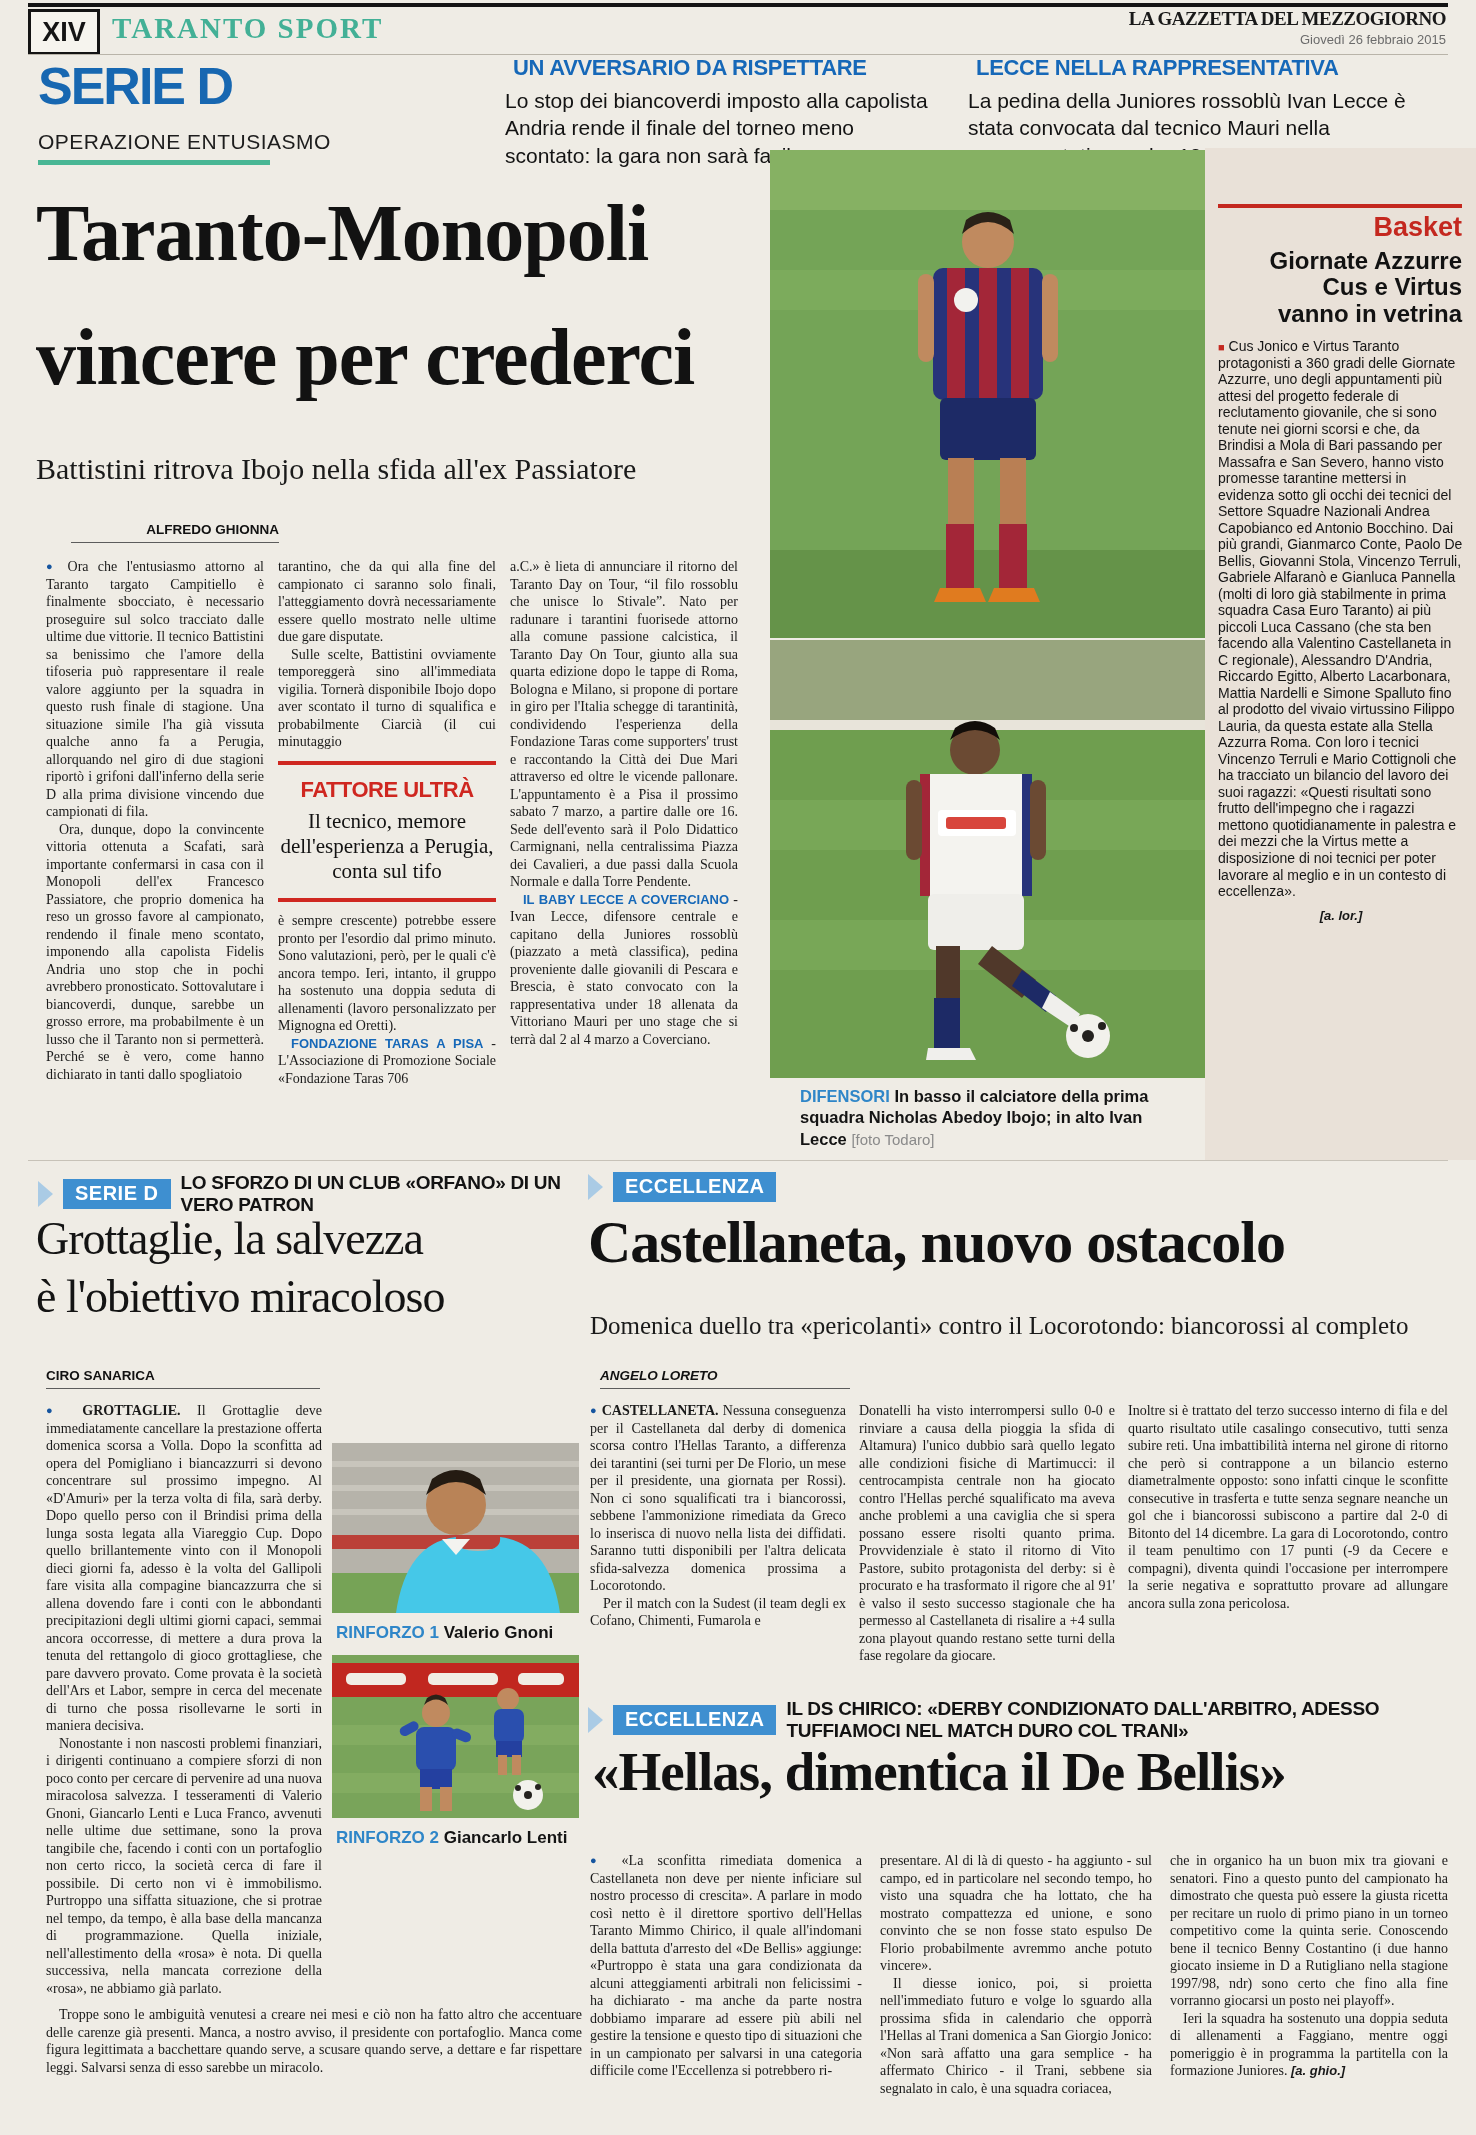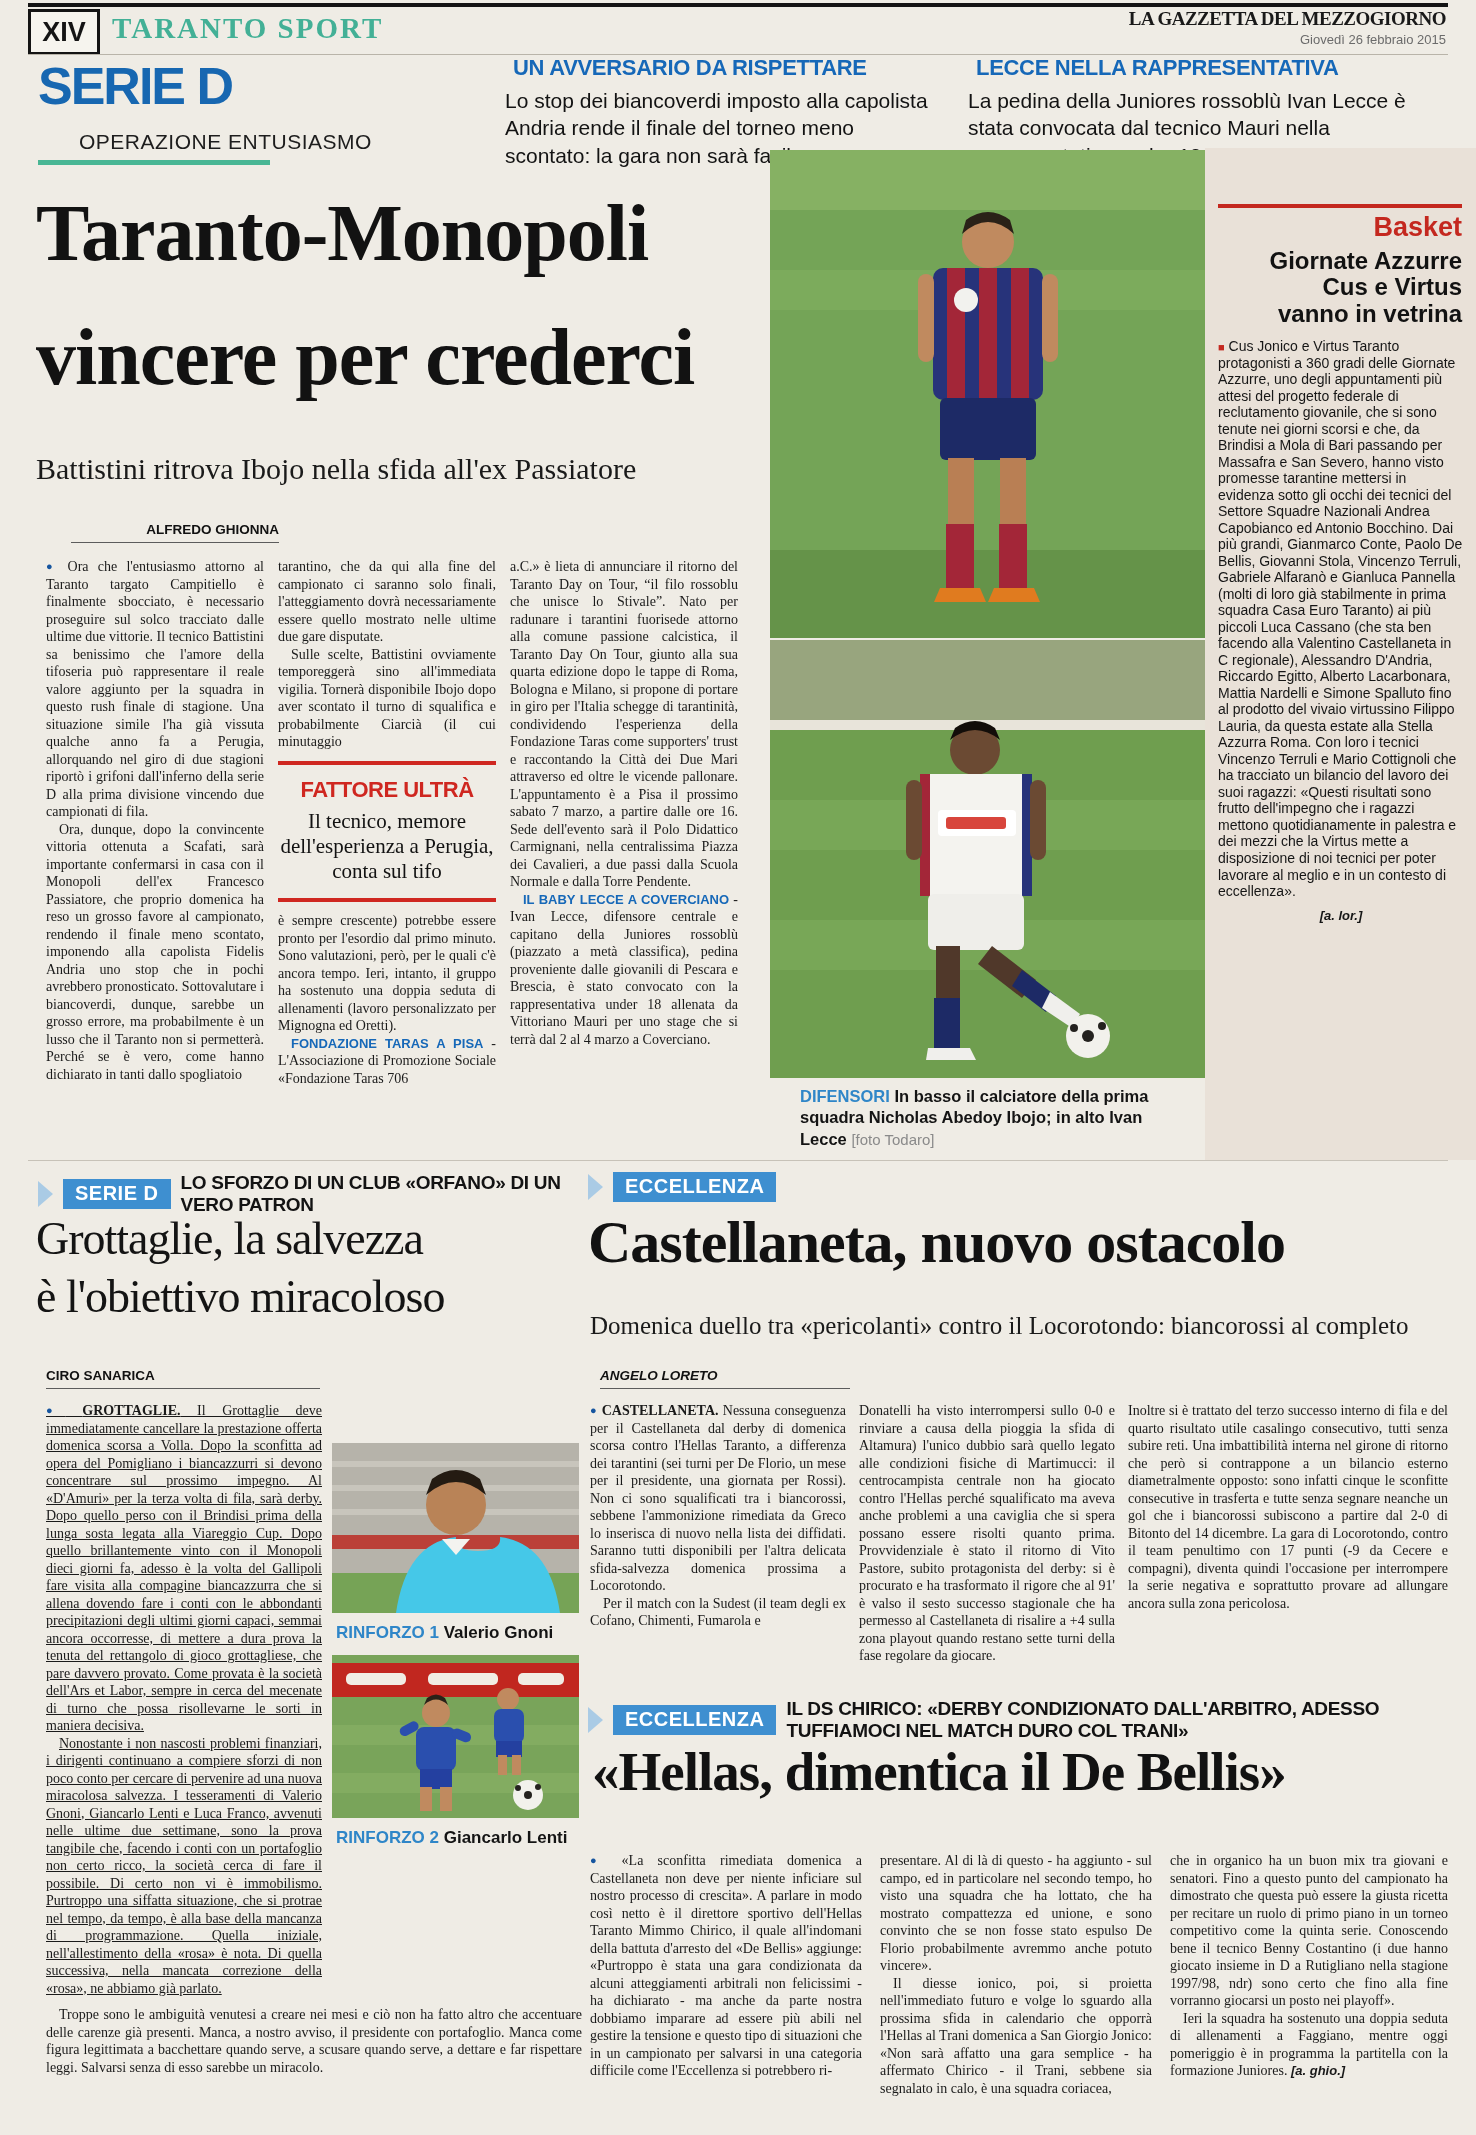--- a/index.html
+++ b/index.html
@@ -11,21 +11,21 @@
   .pagenum-box{left:28px;top:9px;width:66px;height:40px;border:3px solid #141414;background:#f6f4ee;
                display:flex;align-items:center;justify-content:center;
                font:bold 27px "Liberation Sans",sans-serif;color:#141414;}
   .section-title{left:112px;top:12px;font:bold 29px "Liberation Serif",serif;color:#43b096;letter-spacing:2px;}
   .masthead{right:30px;top:8px;text-align:left;font:bold 19px "Liberation Serif",serif;color:#191919;letter-spacing:-0.5px;}
   .edition-date{right:30px;top:32px;text-align:right;font:13px "Liberation Sans",sans-serif;color:#6b6b6b;}
   .header-rule{left:28px;top:54px;width:1420px;height:1px;background:#b9b4a9;}
 
   
   .seried-big{left:38px;top:56px;font:bold 52px "Liberation Sans",sans-serif;color:#1767b1;letter-spacing:-2px;}
-  .operazione{left:38px;top:130px;font:21px "Liberation Sans",sans-serif;color:#1d1d1d;letter-spacing:0.5px;margin-left:41px;}
+  .operazione{left:38px;top:130px;font:21px "Liberation Sans",sans-serif;color:#1d1d1d;letter-spacing:0.5px;}
   .teal-rule{left:38px;top:160px;width:232px;height:5px;background:#49b694;}
   .kicker-a{left:505px;top:55px;width:438px;}
   .kicker-b{left:968px;top:55px;width:478px;}
   .kicker-title{font:bold 22px "Liberation Sans",sans-serif;color:#1668b8;letter-spacing:-0.3px;margin:0 0 6px 8px;}
   .kicker-body{font:21px "Liberation Sans",sans-serif;color:#131313;line-height:1.3;}
 
   
   .hl1{left:36px;top:188px;font:bold 80px "Liberation Serif",serif;color:#121212;letter-spacing:-1px;}
   .hl2{left:36px;top:312px;font:bold 80px "Liberation Serif",serif;color:#121212;letter-spacing:-1px;}
   .subhead-main{left:36px;top:452px;font:30px "Liberation Serif",serif;color:#1a1a1a;}
@@ -69,21 +69,21 @@
   .badge{background:#3e8fd0;color:#fff;font:bold 20px "Liberation Sans",sans-serif;padding:3px 12px 4px 12px;letter-spacing:0.5px;flex:none;}
   .badge-kicker{font:bold 19px "Liberation Sans",sans-serif;color:#131313;letter-spacing:-0.3px;}
   .row-g{left:38px;top:1172px;width:540px;}
   .row-c{left:588px;top:1172px;width:880px;}
   .row-h{left:588px;top:1698px;width:880px;}
 
   
   .ghl1{left:36px;top:1212px;font:46px "Liberation Serif",serif;color:#141414;letter-spacing:-1px;}
   .ghl2{left:36px;top:1270px;font:46px "Liberation Serif",serif;color:#141414;letter-spacing:-1px;}
   .byline-g{left:46px;top:1368px;width:274px;}
-  .gcol{left:46px;top:1402px;width:276px;height:600px;overflow:hidden;text-decoration:underline;}
+  .gcol{left:46px;top:1402px;width:276px;height:600px;overflow:hidden;}
   .gphotos{left:332px;top:1443px;width:247px;}
   .pcaption{font:bold 17px "Liberation Sans",sans-serif;color:#141414;margin:6px 0 12px 4px;}
   .gwide{left:46px;top:2006px;width:536px;height:122px;overflow:hidden;}
 
   
   .chl{left:588px;top:1208px;font:bold 60px "Liberation Serif",serif;color:#121212;letter-spacing:-1px;}
   .csub{left:590px;top:1312px;font:25px "Liberation Serif",serif;color:#1a1a1a;}
   .byline-c{left:600px;top:1368px;width:250px;font-style:italic;}
   .cols-cast{left:590px;top:1402px;width:858px;height:290px;overflow:hidden;display:flex;gap:13px;}
   .c256{width:256px;flex:none;}

